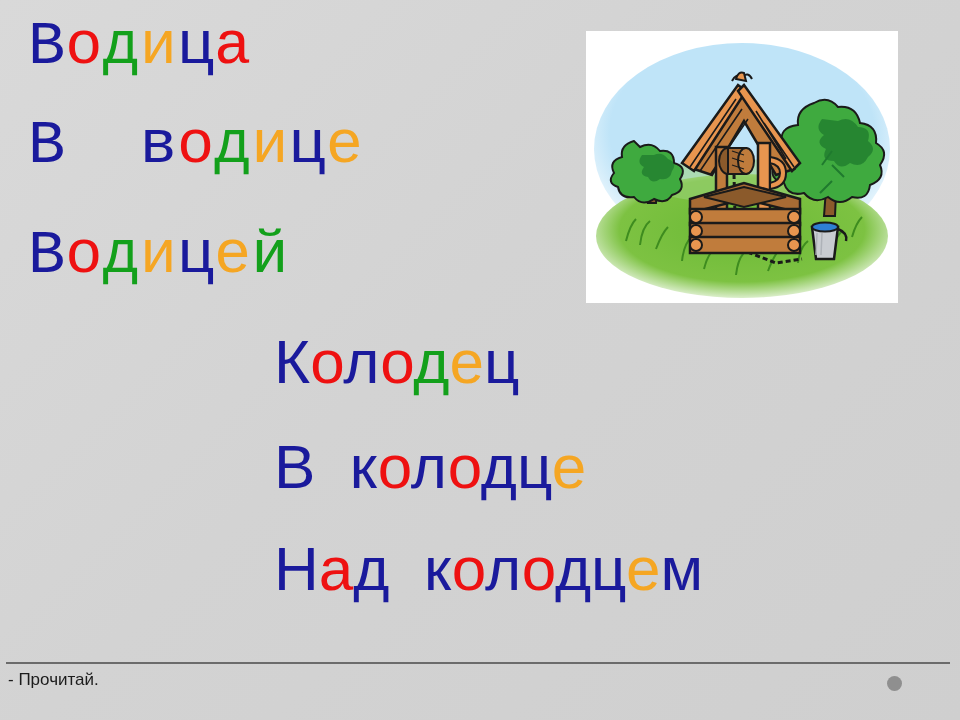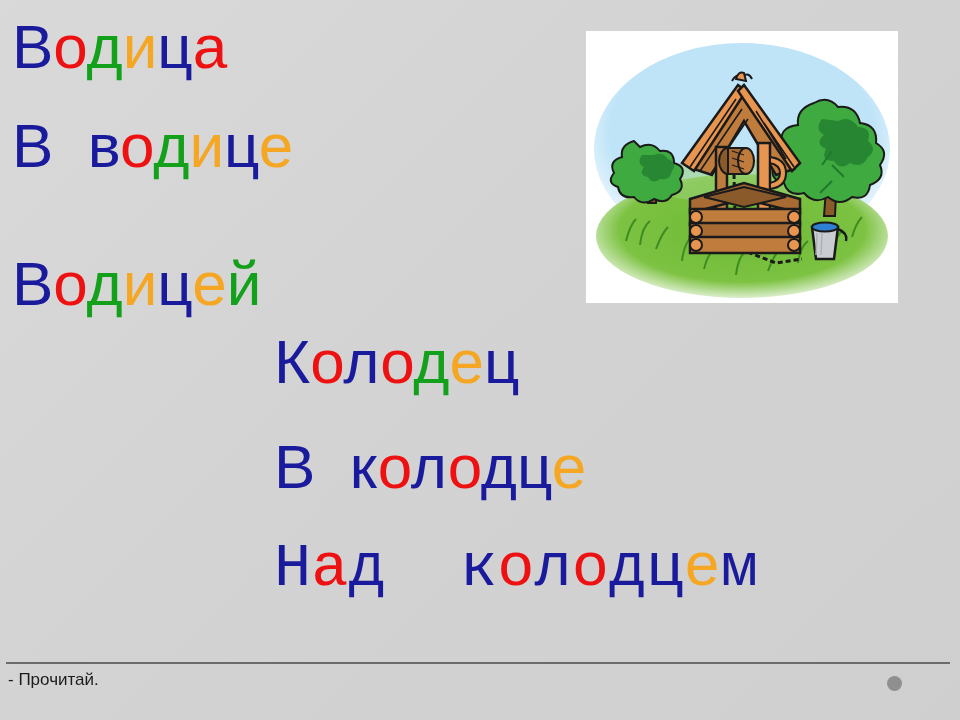--- a/index.html
+++ b/index.html
@@ -32,26 +32,26 @@
   .poem-line {
     font-size: 62px;
     line-height: 1.0;
     white-space: pre;
     font-weight: normal;
     letter-spacing: 0px;
   }
 
   #line1 { position: absolute; left: 0;   top: 16px;  }
   #line2 { position: absolute; left: 0;   top: 115px; }
-  #line3 { position: absolute; left: 0;   top: 225px; margin-top: 28px; }
+  #line3 { position: absolute; left: 0;   top: 225px; }
   #line4 { position: absolute; left: 0;   top: 331px; }
   #line5 { position: absolute; left: 0;   top: 436px; }
-  #line6 { position: absolute; left: 0;   top: 538px; font-family: Liberation Mono, monospace; }
-
-  #line1, #line2, #line3 { padding-left: 12px; }
+  #line6 { position: absolute; left: 0;   top: 538px; }
+
+  #line1, #line2, #line3 { padding-left: 28px; font-family: Liberation Mono, monospace; }
   #line4, #line5, #line6 { padding-left: 274px; }
 
   .ch { display: inline; }
 
   
   #wellpic {
     position: absolute;
     left: 586px;
     top: 31px;
     width: 312px;

